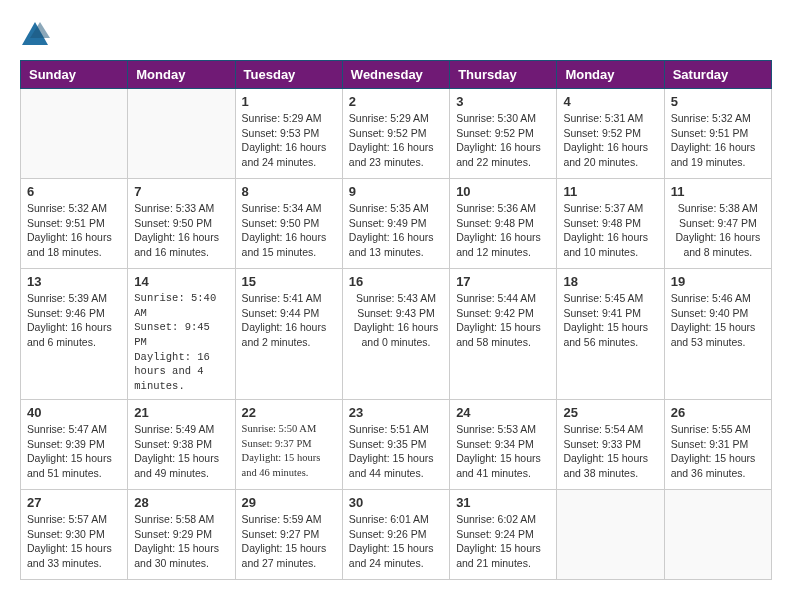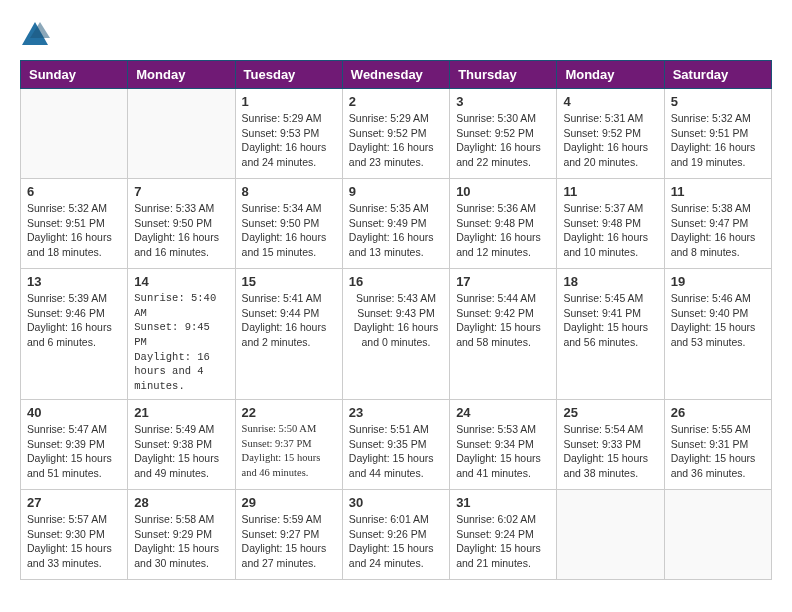--- a/index.html
+++ b/index.html
@@ -193,21 +193,21 @@
 Daylight: 16 hours and 12 minutes.</div>
         </td>
         <td>
           <span class="day-number">11</span>
           <div class="day-info" style="white-space: pre-line;">Sunrise: 5:37 AM
 Sunset: 9:48 PM
 Daylight: 16 hours and 10 minutes.</div>
         </td>
         <td>
           <span class="day-number">11</span>
-          <div class="day-info" style="white-space: pre-line;">Sunrise: 5:38 AM
+          <div class="day-info" style="white-space: pre-line; text-align: center;">Sunrise: 5:38 AM
 Sunset: 9:47 PM
 Daylight: 16 hours and 8 minutes.</div>
         </td>
       </tr>
       <tr class="week-row">
         <td>
           <span class="day-number">13</span>
           <div class="day-info" style="white-space: pre-line;">Sunrise: 5:39 AM
 Sunset: 9:46 PM
 Daylight: 16 hours and 6 minutes.</div>

